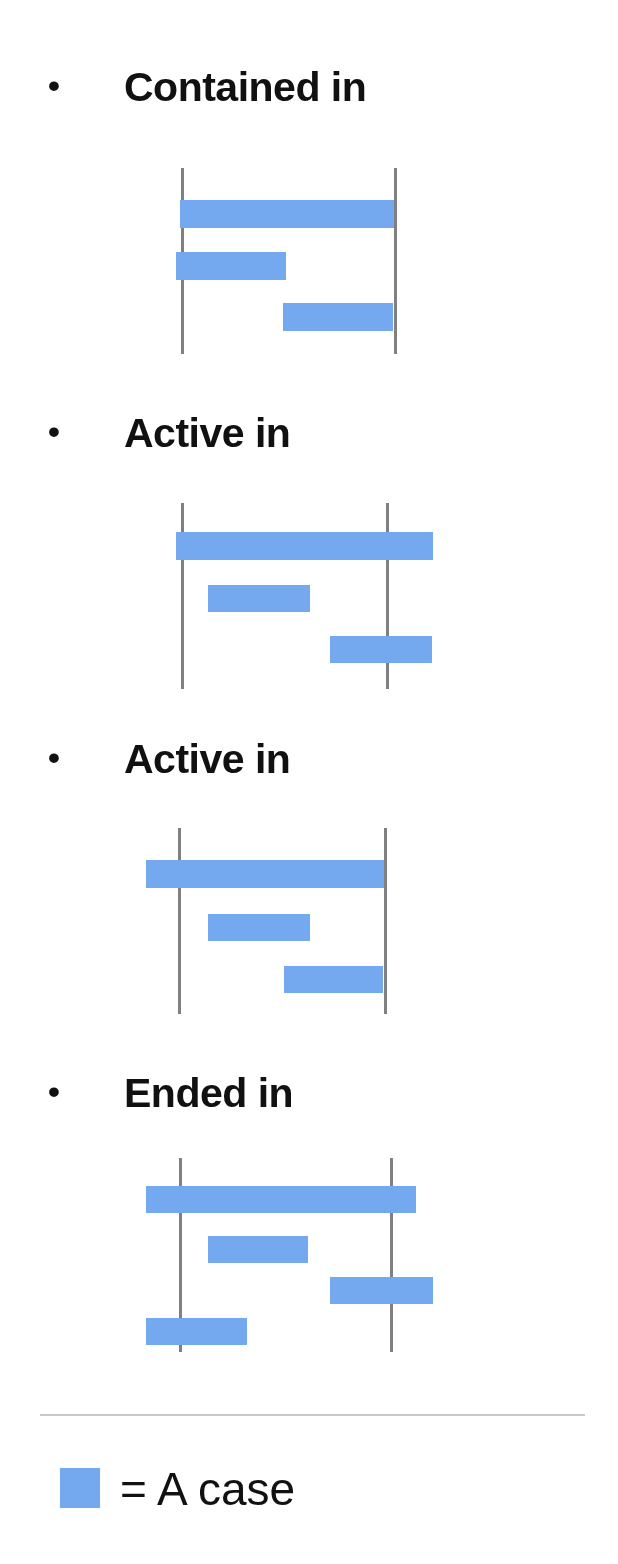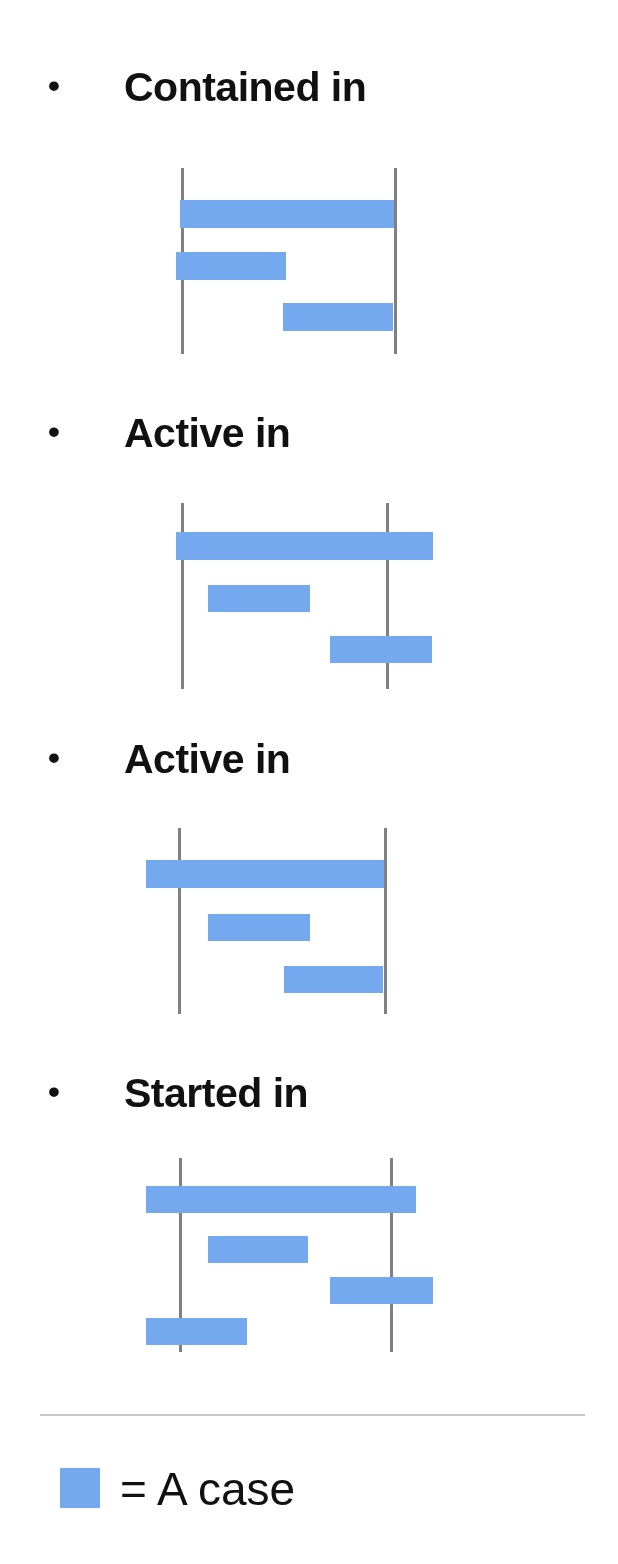--- a/index.html
+++ b/index.html
@@ -124,21 +124,21 @@
   <div class="diagram" style="left:140px;top:828px;width:310px;height:186px">
       <div class="vline" style="left: 38px;"></div>
       <div class="vline" style="left: 244px;"></div>
       <div class="bar" style="left: 6px; top: 32px; width: 238px; height: 28px;"></div>
       <div class="bar" style="left: 68px; top: 86px; width: 102px; height: 27px;"></div>
       <div class="bar" style="left: 144px; top: 138px; width: 99px; height: 27px;"></div>
     </div>
 
   <div class="section" style="top:1070px">
     <span class="bullet">•</span>
-    <span class="label">Started in</span>
+    <span class="label">Ended in</span>
   </div>
   <div class="diagram" style="left:140px;top:1158px;width:310px;height:194px">
       <div class="vline" style="left: 39px;"></div>
       <div class="vline" style="left: 250px;"></div>
       <div class="bar" style="left: 6px; top: 28px; width: 270px; height: 27px;"></div>
       <div class="bar" style="left: 68px; top: 78px; width: 100px; height: 27px;"></div>
       <div class="bar" style="left: 190px; top: 119px; width: 103px; height: 27px;"></div>
       <div class="bar" style="left: 6px; top: 160px; width: 101px; height: 27px;"></div>
     </div>
 

